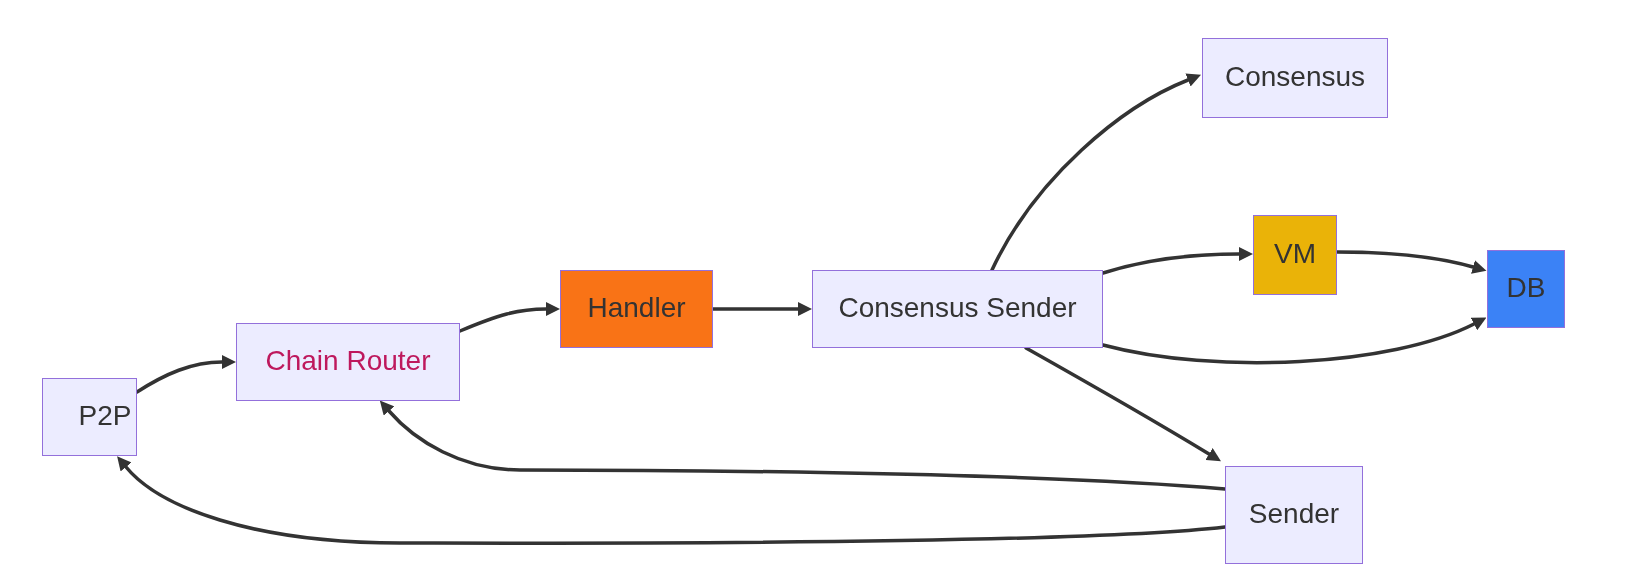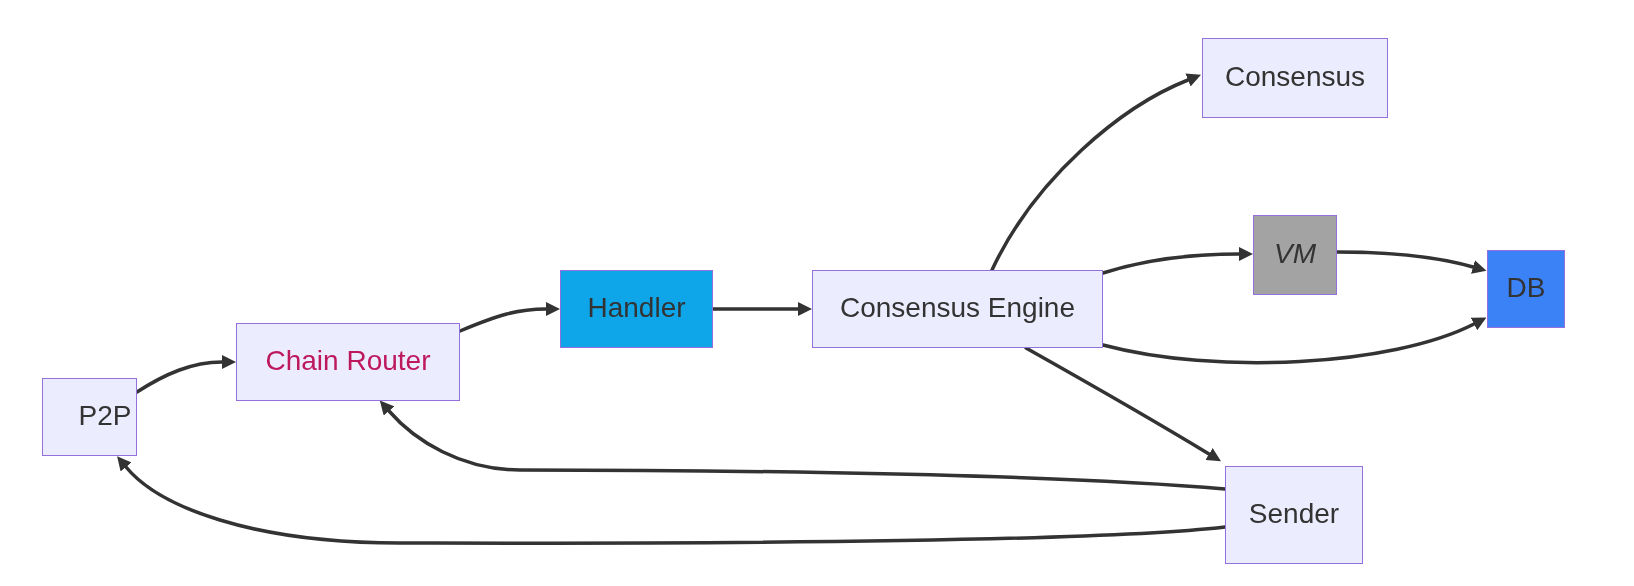--- a/index.html
+++ b/index.html
@@ -64,30 +64,30 @@
       <path d="M1225,489 C1020,471 620,470 520,470 C462,470 415,441 389,411" class="edge" stroke="#333333" stroke-width="3.5" marker-end="url(#arrowhead)"></path>
       <path d="M1225,527 C1060,546 490,543 400,543 C252,543 159,507 126,467" class="edge" stroke="#333333" stroke-width="3.5" marker-end="url(#arrowhead)"></path>
     </svg>
   <div id="node-layer">
       <div class="node" style="left: 42px; top: 378px; width: 95px; height: 78px; background: rgb(236, 236, 255); border-color: rgb(147, 112, 219); color: rgb(51, 51, 51); padding-left: 31px;">
         <span>P2P</span>
       </div>
       <div class="node" style="left: 236px; top: 323px; width: 224px; height: 78px; background: rgb(236, 236, 255); border-color: rgb(147, 112, 219); color: #be185d;">
         <span>Chain Router</span>
       </div>
-      <div class="node" style="left: 560px; top: 270px; width: 153px; height: 78px; background: #0ea5e9; border-color: rgb(147, 112, 219); color: rgb(51, 51, 51); text-align: center;">
+      <div class="node" style="left: 560px; top: 270px; width: 153px; height: 78px; background: #f97316; border-color: rgb(147, 112, 219); color: rgb(51, 51, 51); text-align: center;">
         <span>Handler</span>
       </div>
       <div class="node" style="left: 812px; top: 270px; width: 291px; height: 78px; background: rgb(236, 236, 255); border-color: rgb(147, 112, 219); color: rgb(51, 51, 51);">
-        <span>Consensus Engine</span>
+        <span>Consensus Sender</span>
       </div>
       <div class="node" style="left: 1202px; top: 38px; width: 186px; height: 80px; background: rgb(236, 236, 255); border-color: rgb(147, 112, 219); color: rgb(51, 51, 51); align-items: center;">
         <span>Consensus</span>
       </div>
-      <div class="node" style="left: 1253px; top: 215px; width: 84px; height: 80px; background: #a3a3a3; border-color: rgb(147, 112, 219); color: rgb(51, 51, 51); font-style: italic;">
+      <div class="node" style="left: 1253px; top: 215px; width: 84px; height: 80px; background: #eab308; border-color: rgb(147, 112, 219); color: rgb(51, 51, 51);">
         <span>VM</span>
       </div>
       <div class="node" style="left: 1487px; top: 250px; width: 78px; height: 78px; background: #3b82f6; border-color: rgb(147, 112, 219); color: rgb(51, 51, 51);">
         <span>DB</span>
       </div>
       <div class="node" style="left: 1225px; top: 466px; width: 138px; height: 98px; background: rgb(236, 236, 255); border-color: rgb(147, 112, 219); color: rgb(51, 51, 51);">
         <span>Sender</span>
       </div>
     </div>
 </div>

